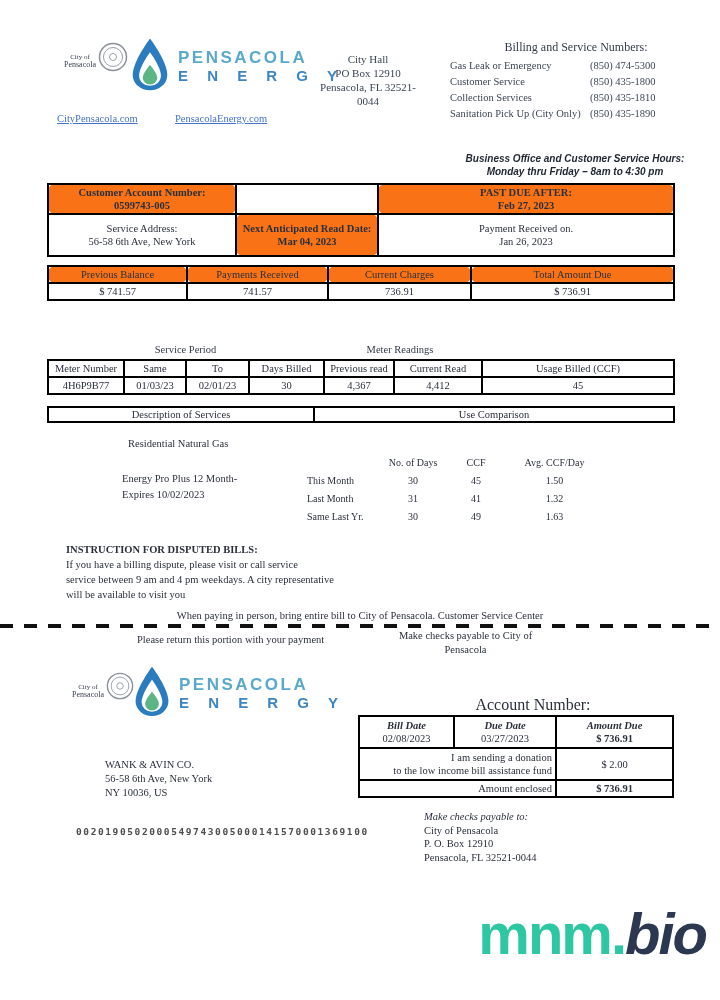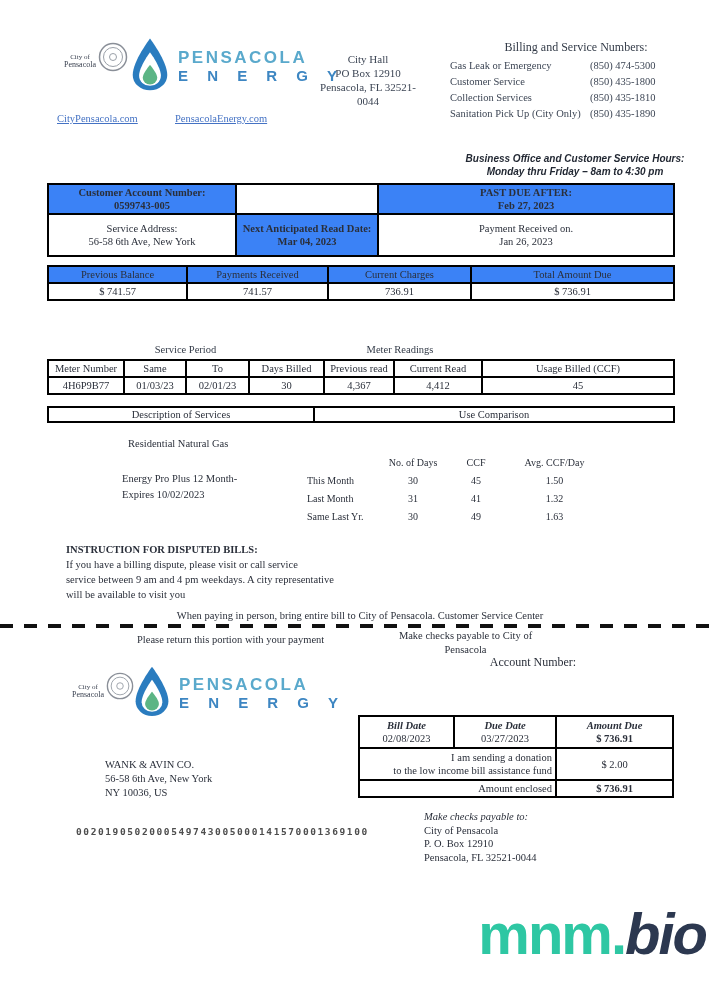--- a/index.html
+++ b/index.html
@@ -27,21 +27,21 @@
   .billing-title { text-align:center; font-size:12px; color:#333b48; margin-bottom:4px; }
   .bn-row { display:flex; margin-bottom:3px; }
   .bn-label { width:140px; line-height:13px; }
   .bn-value { line-height:13px; }
   .weblink { font-size:10.5px; color:#4472c4; text-decoration:underline; cursor:pointer; }
   .hours { width:290px; text-align:center; font-size:10px; line-height:13px; font-weight:bold; font-style:italic; color:#222833; font-family:"Liberation Sans", sans-serif; }
 
   
   table.t { border-collapse:collapse; table-layout:fixed; position:absolute; }
   table.t td { border:2px solid #000; font-size:10.5px; padding:1px 3px; vertical-align:middle; color:#2a2f3a; }
-  .gray { background:#3b82f6; }
+  .gray { background:#f97316;border-radius:7px; }
   .lh13 { line-height:13px; }
 
   .t2 td, .t3 td { font-size:10px; text-align:center; padding:0 2px; height:14px; line-height:13px; }
   .t-title { font-size:10.5px; color:#333b48; }
 
   .desc-hdr td { font-size:10px; text-align:center; height:14px; padding:0; }
 
   
   .uc { border-collapse:collapse; table-layout:fixed; position:absolute; font-size:10px; color:#2a2f3a; }
   .uc td { padding:1px 2px; vertical-align:bottom; line-height:13px; }
@@ -311,21 +311,21 @@
         <path d="M22 16 C22 16 10 32 10 42 a12 11 0 0 0 24 0 C34 32 22 16 22 16 Z" fill="#ffffff"></path>
         <path d="M22 30 C22 30 14 39 14 44 a8 7.5 0 0 0 16 0 C30 39 22 30 22 30 Z" fill="#5cb585"></path>
       </svg>
     </span>
     <div class="logo-words">
       <div class="logo-line1">PENSACOLA</div>
       <div class="logo-line2">E N E R G Y</div>
     </div>
   </div>
 
-  <div class="abs body-text center" style="left:443px; top:655px; width:180px; font-size:12px;">Account Number:</div>
+  <div class="abs body-text center" style="left:443px; top:697px; width:180px; font-size:16px;">Account Number:</div>
 
   <table class="t t5" style="left:358px; top:715px; width:314px;">
     <colgroup>
         <col style="width:95px">
         <col style="width:102px">
         <col style="width:117px">
       </colgroup>
     <tbody>
         <tr style="height:32px;">
       <td class="center">

